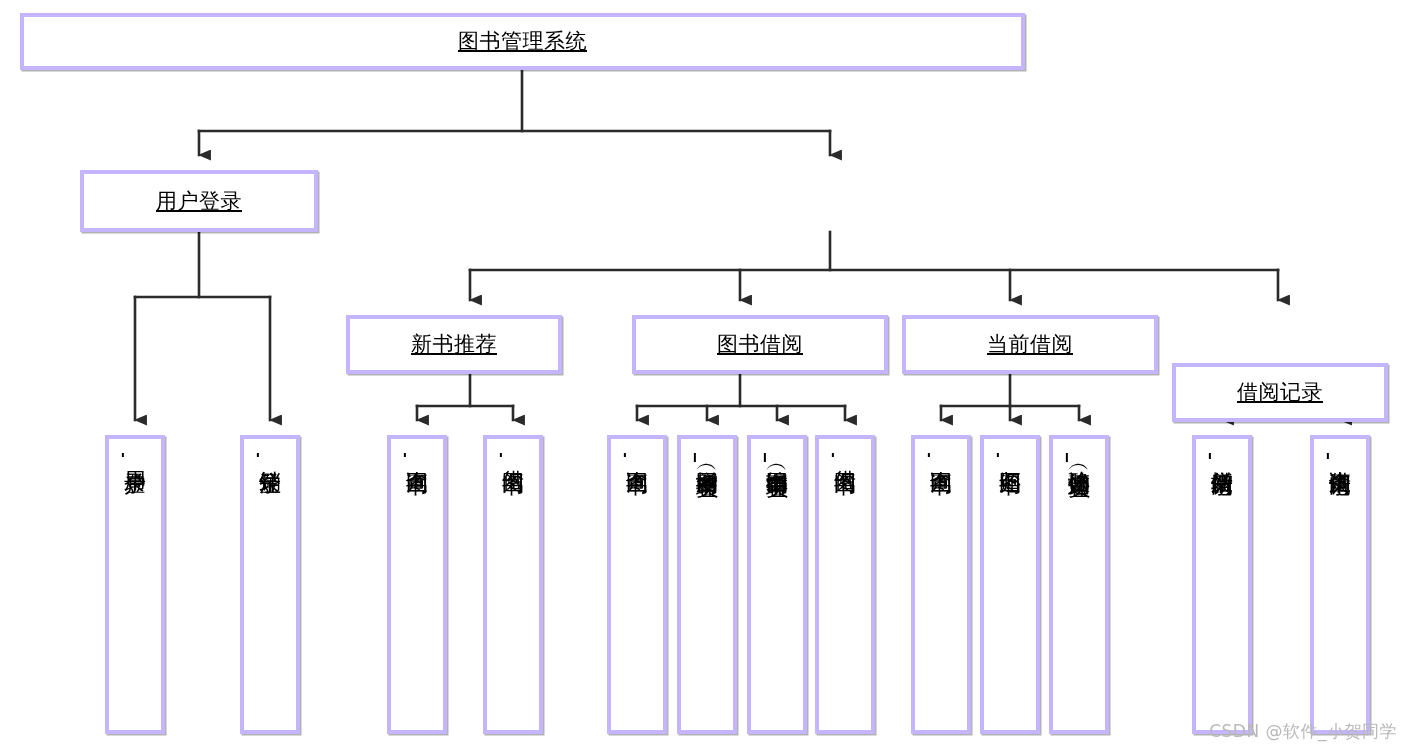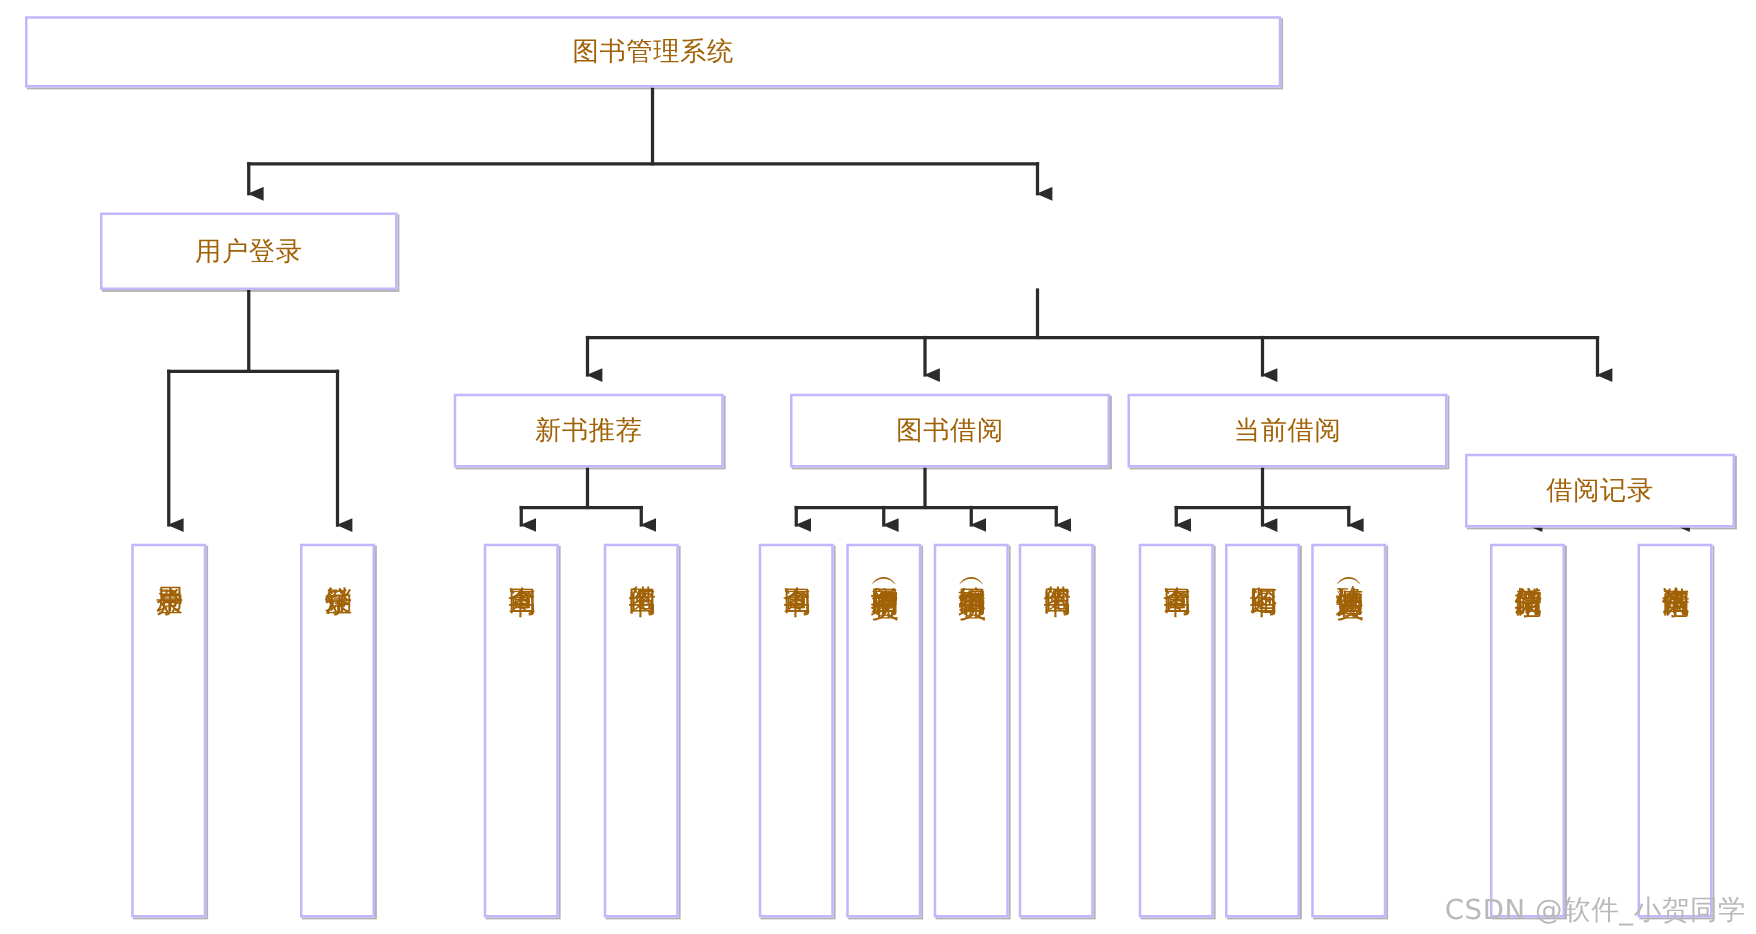--- a/index.html
+++ b/index.html
@@ -21,26 +21,27 @@
     position: absolute;
     left: 0;
     top: 0;
     width: 1405px;
     height: 747px;
   }
   .node-box {
     position: absolute;
     box-sizing: border-box;
     background: #ffffff;
-    border: 2px solid #c4b5fd;
+    border: 4px solid #c4b5fd;
     box-shadow: 1.5px 1.5px 0 rgba(0,0,0,0.30);
     display: flex;
     align-items: center;
     justify-content: center;
-    color: #a16207;
+    color: #000000;
+    text-decoration: underline;
   }
   .node-label {
     font-size: 21px;
     line-height: 1.15;
     letter-spacing: 0.5px;
     white-space: nowrap;
     text-align: center;
   }
   .node-box.leaf .node-label {
     writing-mode: vertical-rl;
@@ -53,21 +54,21 @@
   }
   .node-box.leaf {
     align-items: flex-start;
     justify-content: center;
     padding-top: 14px;
   }
   .watermark {
     position: absolute;
     right: 8px;
     bottom: 4px;
-    font-size: 22px;
+    font-size: 17px;
     color: #b9b9b9;
     letter-spacing: 0.5px;
     white-space: nowrap;
     user-select: none;
   }
 </style>
 </head>
 <body>
 
 <div id="canvas">
@@ -123,21 +124,21 @@
   </svg>
 
   <div class="node-box root" style="left:20px; top:13px; width:1005px; height:57px;">
     <span class="node-label">图书管理系统</span>
   </div>
 
   <div class="node-box" style="left:80px; top:170px; width:238px; height:62px;">
     <span class="node-label">用户登录</span>
   </div>
 
-  <div class="node-box" style="left:363px; top:315px; width:216px; height:59px;">
+  <div class="node-box" style="left:346px; top:315px; width:216px; height:59px;">
     <span class="node-label">新书推荐</span>
   </div>
   <div class="node-box" style="left:632px; top:315px; width:256px; height:59px;">
     <span class="node-label">图书借阅</span>
   </div>
   <div class="node-box" style="left:902px; top:315px; width:256px; height:59px;">
     <span class="node-label">当前借阅</span>
   </div>
   <div class="node-box" style="left:1172px; top:315px; width:216px; height:59px;margin-top:48px;">
     <span class="node-label">借阅记录</span>

